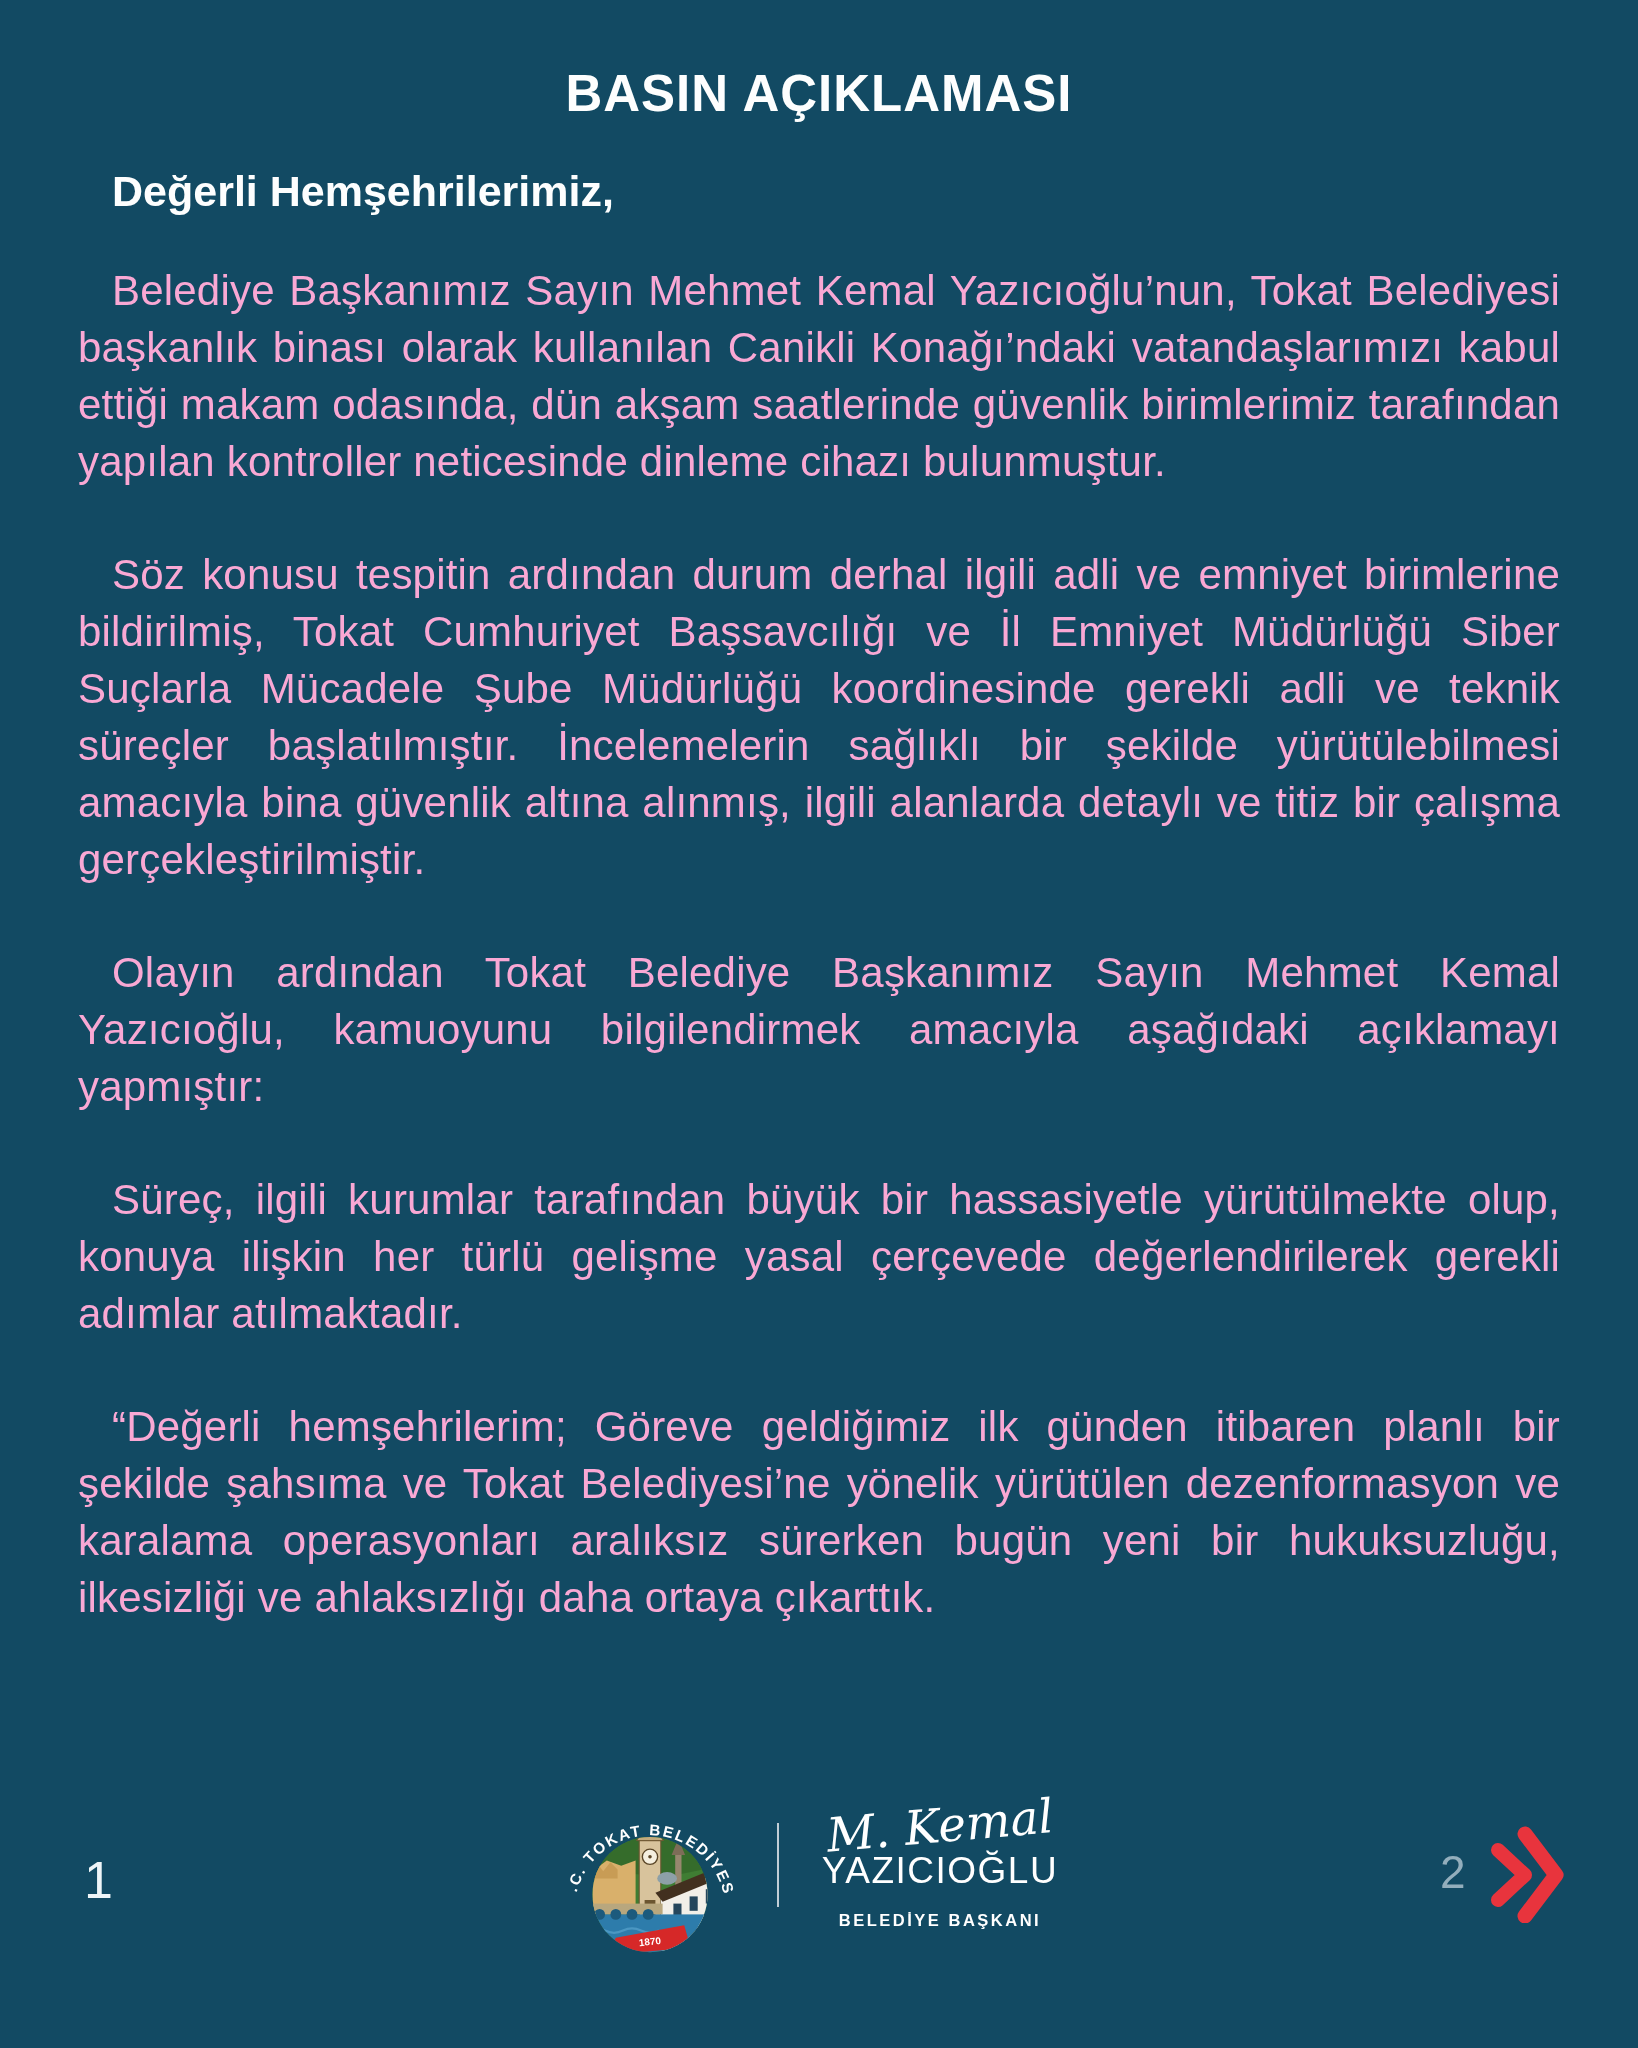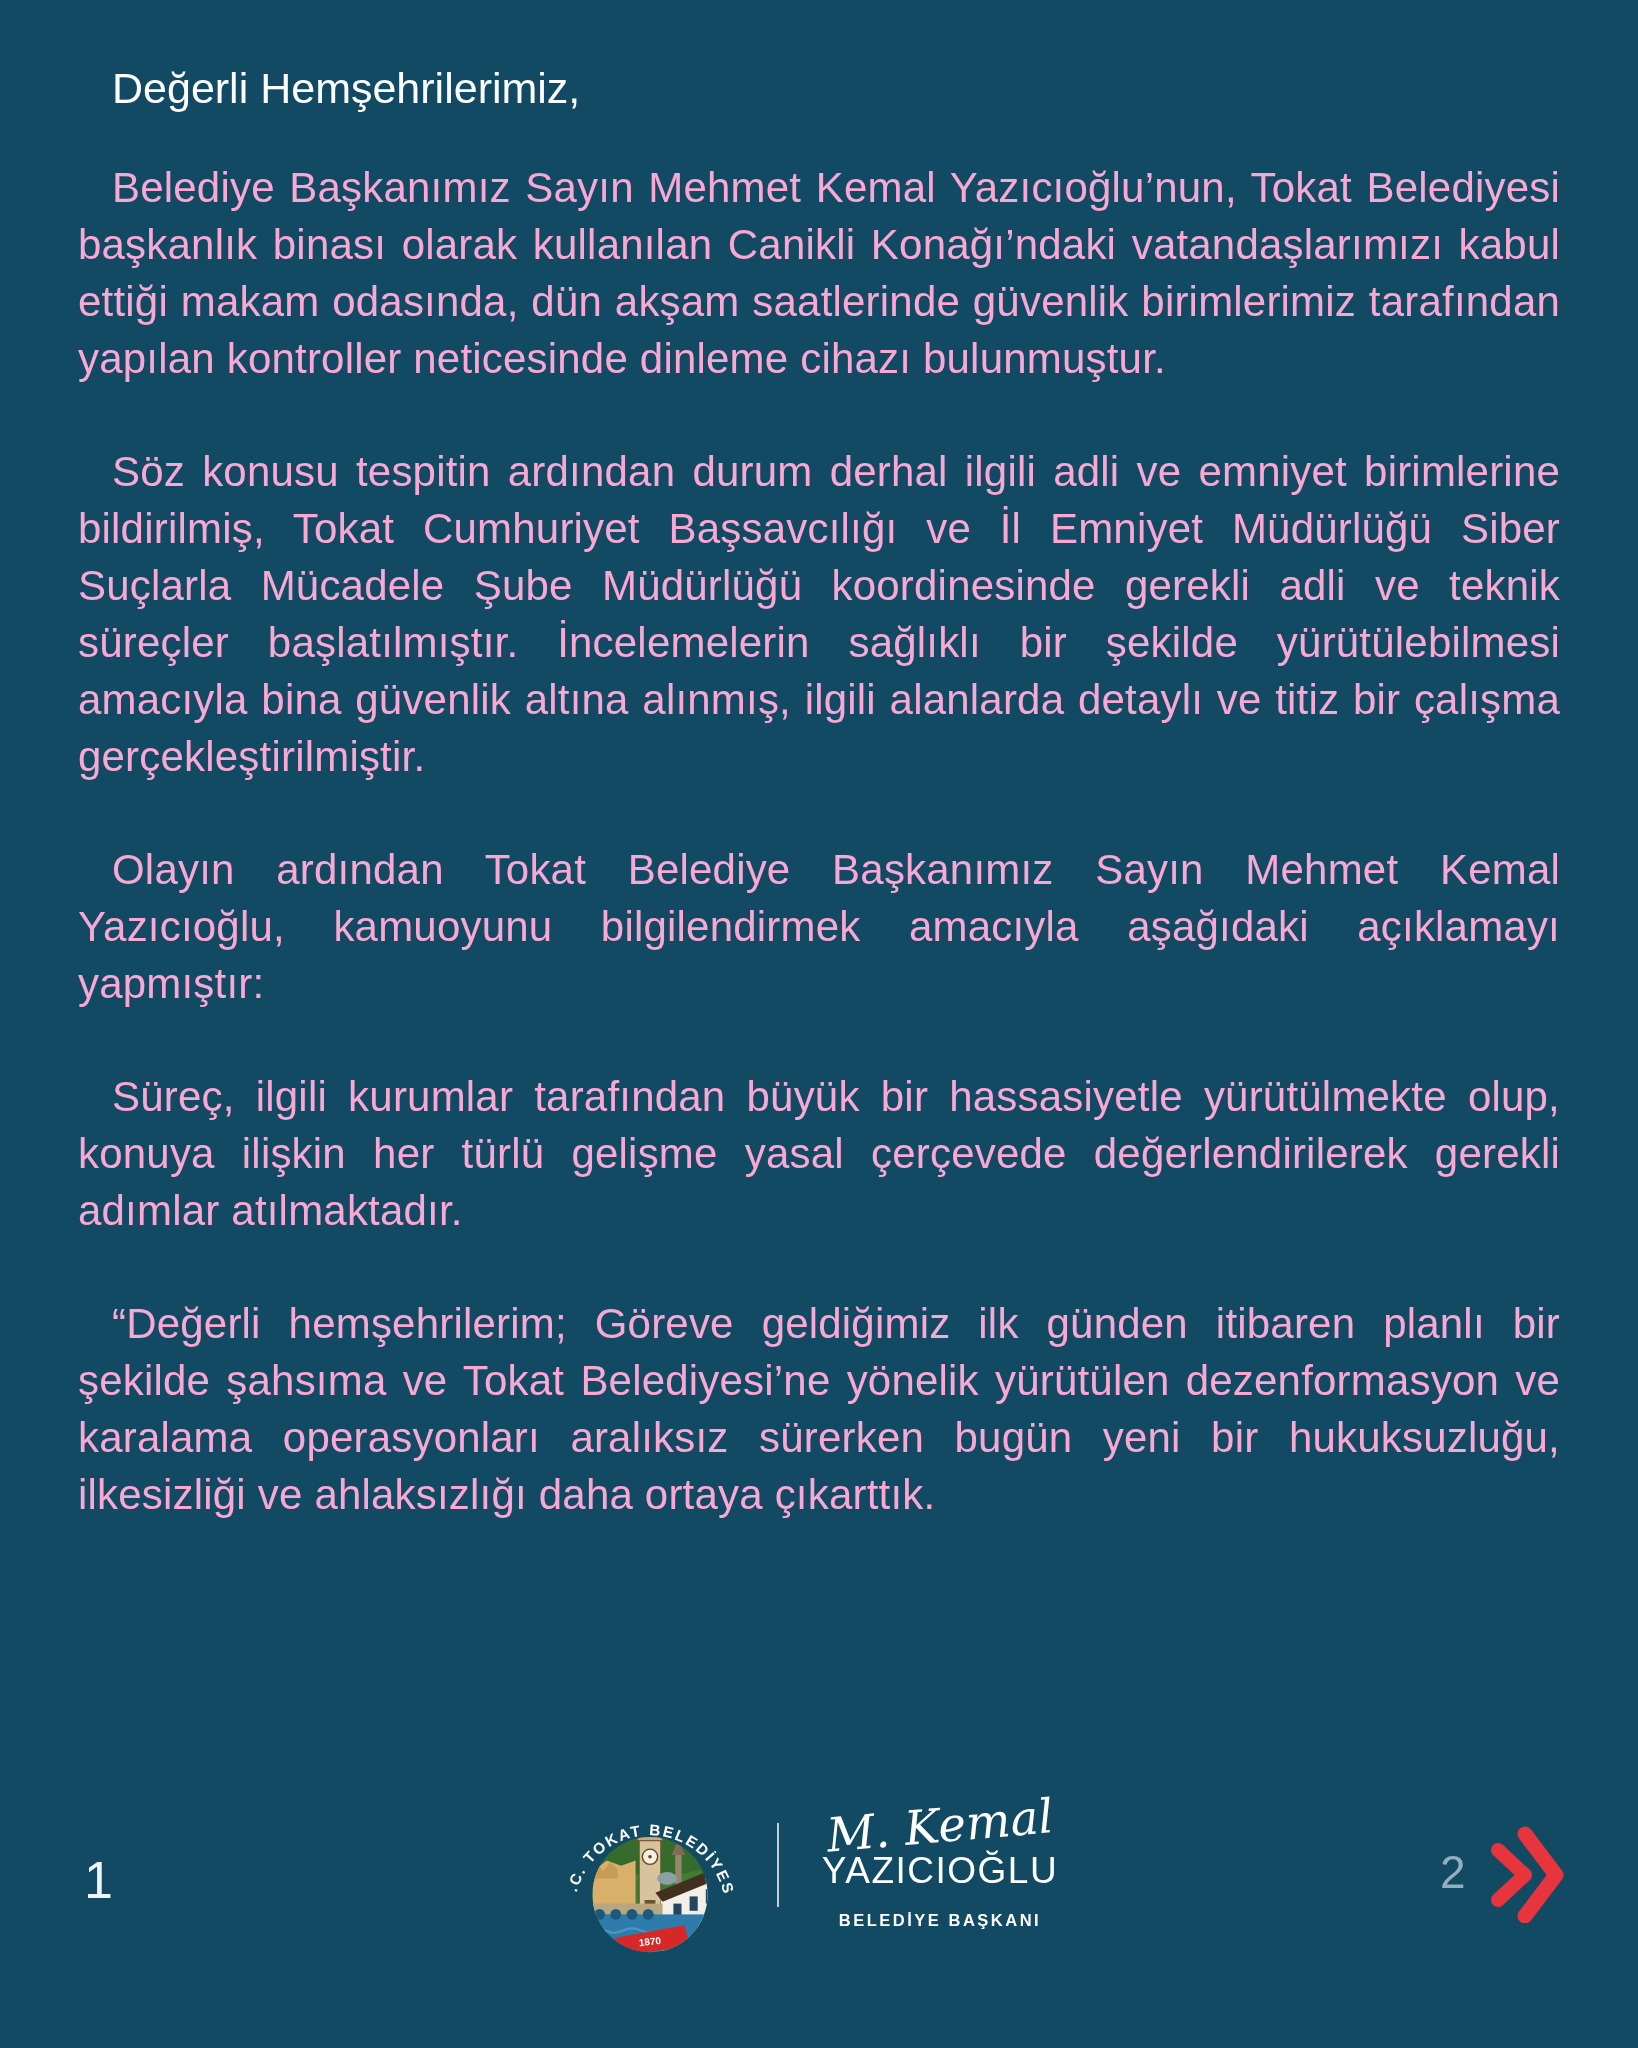--- a/index.html
+++ b/index.html
@@ -18,21 +18,21 @@
     text-align: center;
     font-size: 51px;
     font-weight: 800;
     letter-spacing: 1px;
     margin: 0 0 44px 0;
     color: #fdfefe;
   }
 
   .greeting {
     font-size: 43px;
-    font-weight: 400;
+    font-weight: 700;
     text-indent: 34px;
     margin: 0 0 46px 0;
     color: #fdfefe;
   }
 
   .body-text p {
     font-size: 42px;
     line-height: 57px;
     font-weight: 500;
     text-align: justify;
@@ -88,20 +88,21 @@
     font-size: 46px; font-weight: 400; color: #93aebc;
   }
   .chevrons { position: absolute; left: 1484px; top: 58px; }
 </style>
 </head>
 <body>
 
 <div class="page">
 
   <div class="content">
+    <h1 class="title">BASIN AÇIKLAMASI</h1>
     <p class="greeting">Değerli Hemşehrilerimiz,</p>
 
     <div class="body-text">
       <p>Belediye Başkanımız Sayın Mehmet Kemal Yazıcıoğlu’nun, Tokat Belediyesi başkanlık binası olarak kullanılan Canikli Konağı’ndaki vatandaşlarımızı kabul ettiği makam odasında, dün akşam saatlerinde güvenlik birimlerimiz tarafından yapılan kontroller neticesinde dinleme cihazı bulunmuştur.</p>
       <p>Söz konusu tespitin ardından durum derhal ilgili adli ve emniyet birimlerine bildirilmiş, Tokat Cumhuriyet Başsavcılığı ve İl Emniyet Müdürlüğü Siber Suçlarla Mücadele Şube Müdürlüğü koordinesinde gerekli adli ve teknik süreçler başlatılmıştır. İncelemelerin sağlıklı bir şekilde yürütülebilmesi amacıyla bina güvenlik altına alınmış, ilgili alanlarda detaylı ve titiz bir çalışma gerçekleştirilmiştir.</p>
       <p>Olayın ardından Tokat Belediye Başkanımız Sayın Mehmet Kemal Yazıcıoğlu, kamuoyunu bilgilendirmek amacıyla aşağıdaki açıklamayı yapmıştır:</p>
       <p>Süreç, ilgili kurumlar tarafından büyük bir hassasiyetle yürütülmekte olup, konuya ilişkin her türlü gelişme yasal çerçevede değerlendirilerek gerekli adımlar atılmaktadır.</p>
       <p>“Değerli hemşehrilerim; Göreve geldiğimiz ilk günden itibaren planlı bir şekilde şahsıma ve Tokat Belediyesi’ne yönelik yürütülen dezenformasyon ve karalama operasyonları aralıksız sürerken bugün yeni bir hukuksuzluğu, ilkesizliği ve ahlaksızlığı daha ortaya çıkarttık.</p>
     </div>
   </div>

